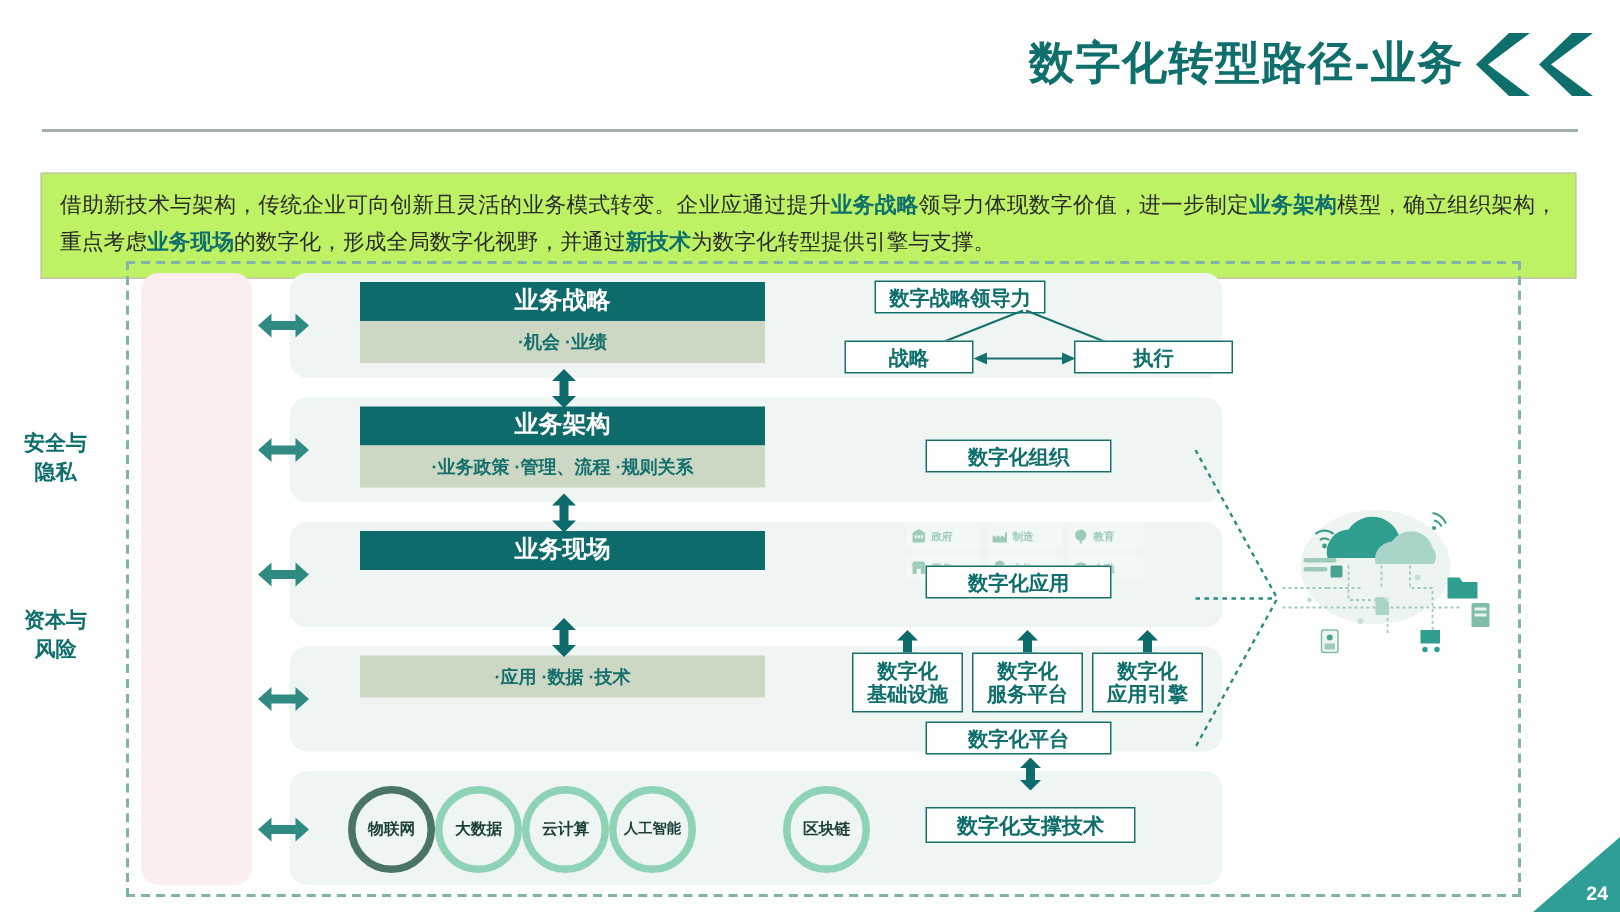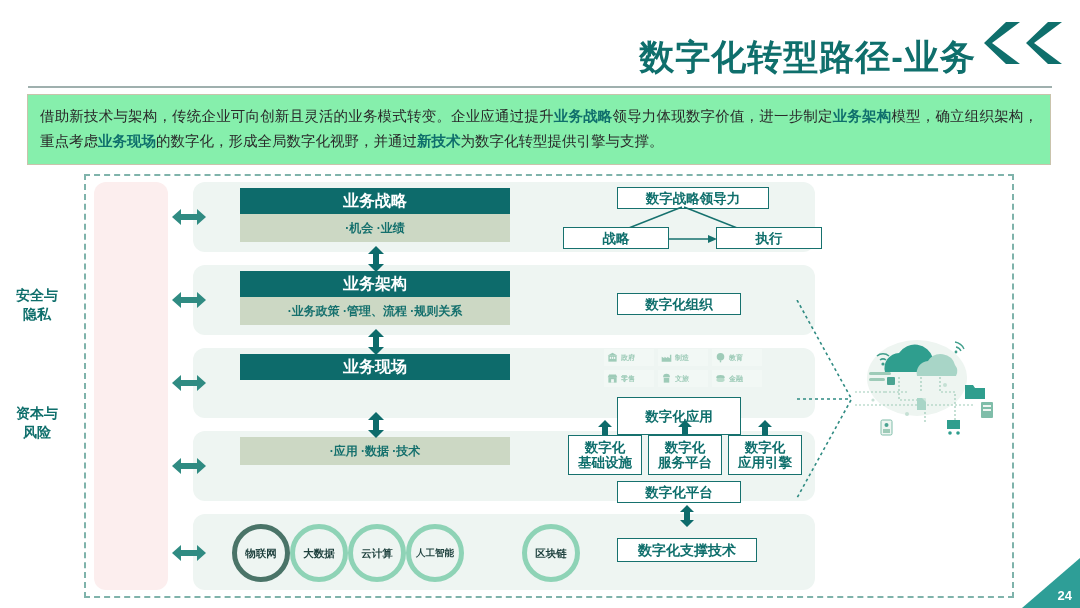--- a/index.html
+++ b/index.html
@@ -5,34 +5,34 @@
   html,body{margin:0;padding:0;}
   body{
     width:1080px;height:608px;overflow:hidden;
     background:#ffffff;
     font-family:"Liberation Sans","DejaVu Sans",sans-serif;
     position:relative;
   }
   
   #slide-title{
     position:absolute;top:22px;right:104px;
-    font-size:35px;font-weight:bold;color:#0f6f6c;
-    letter-spacing:1px;white-space:nowrap;margin-top:12px;
+    font-size:30px;font-weight:bold;color:#0f6f6c;
+    letter-spacing:1px;white-space:nowrap;
   }
   #title-chevrons{
     position:absolute;top:22px;right:16px;width:80px;height:42px;
   }
   #header-rule{
     position:absolute;left:28px;right:28px;top:86px;height:2px;
     background:#9fb0ae;
   }
   
   #intro-box{
-    position:absolute;left:27px;top:94px;width:1024px;
-    border:1px solid #c9c3ac;background:#86efac;
+    position:absolute;left:27px;top:115px;width:1024px;
+    border:1px solid #c9c3ac;background:#bef264;
     padding:9px 12px 10px 12px;box-sizing:border-box;
   }
   #intro-box p{
     margin:0;font-size:14.5px;line-height:25px;color:#2a2a2a;
     text-align:justify;
   }
   #intro-box b{color:#0f6f6c;font-weight:bold;}
   
   #diagram-frame{
     position:absolute;left:84px;top:174px;width:930px;height:424px;
@@ -100,25 +100,25 @@
     text-align:center;line-height:12px;
   }
   
   .out-box{
     position:absolute;box-sizing:border-box;
     border:1.6px solid #16716e;background:#ffffff;
     color:#0f6f6c;font-weight:bold;text-align:center;
     display:flex;align-items:center;justify-content:center;
     font-size:13.5px;line-height:15px;
   }
-  #box-leadership{left:617px;top:187px;width:152px;height:22px;}
-  #box-strategy{left:563px;top:227px;width:106px;height:22px;}
+  #box-leadership{left:583px;top:187px;width:114px;height:22px;}
+  #box-strategy{left:563px;top:227px;width:86px;height:22px;}
   #box-execution{left:716px;top:227px;width:106px;height:22px;}
   #box-organization{left:617px;top:293px;width:124px;height:22px;}
-  #box-application{left:617px;top:397px;width:124px;height:38px;}
+  #box-application{left:617px;top:377px;width:124px;height:22px;}
   #box-infra{left:568px;top:435px;width:74px;height:40px;}
   #box-service{left:648px;top:435px;width:74px;height:40px;}
   #box-engine{left:728px;top:435px;width:74px;height:40px;}
   #box-platform{left:617px;top:481px;width:124px;height:22px;}
   #box-support{left:617px;top:538px;width:140px;height:24px;font-size:14px;}
   
   #leadership-connector{position:absolute;left:563px;top:205px;width:240px;height:42px;}
   
   .mini-arrow{position:absolute;width:16px;height:22px;}
   #mini-arrow-0{left:597px;top:420px;}

